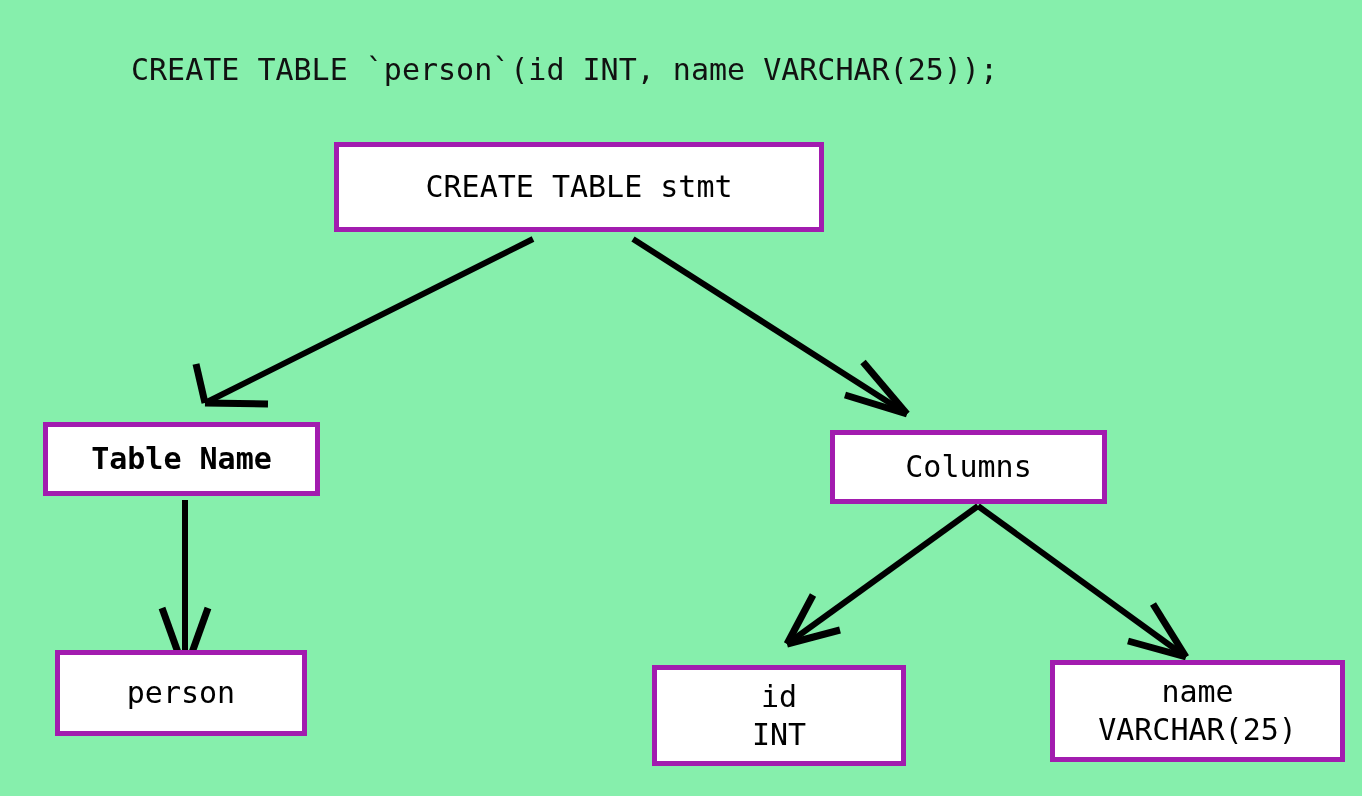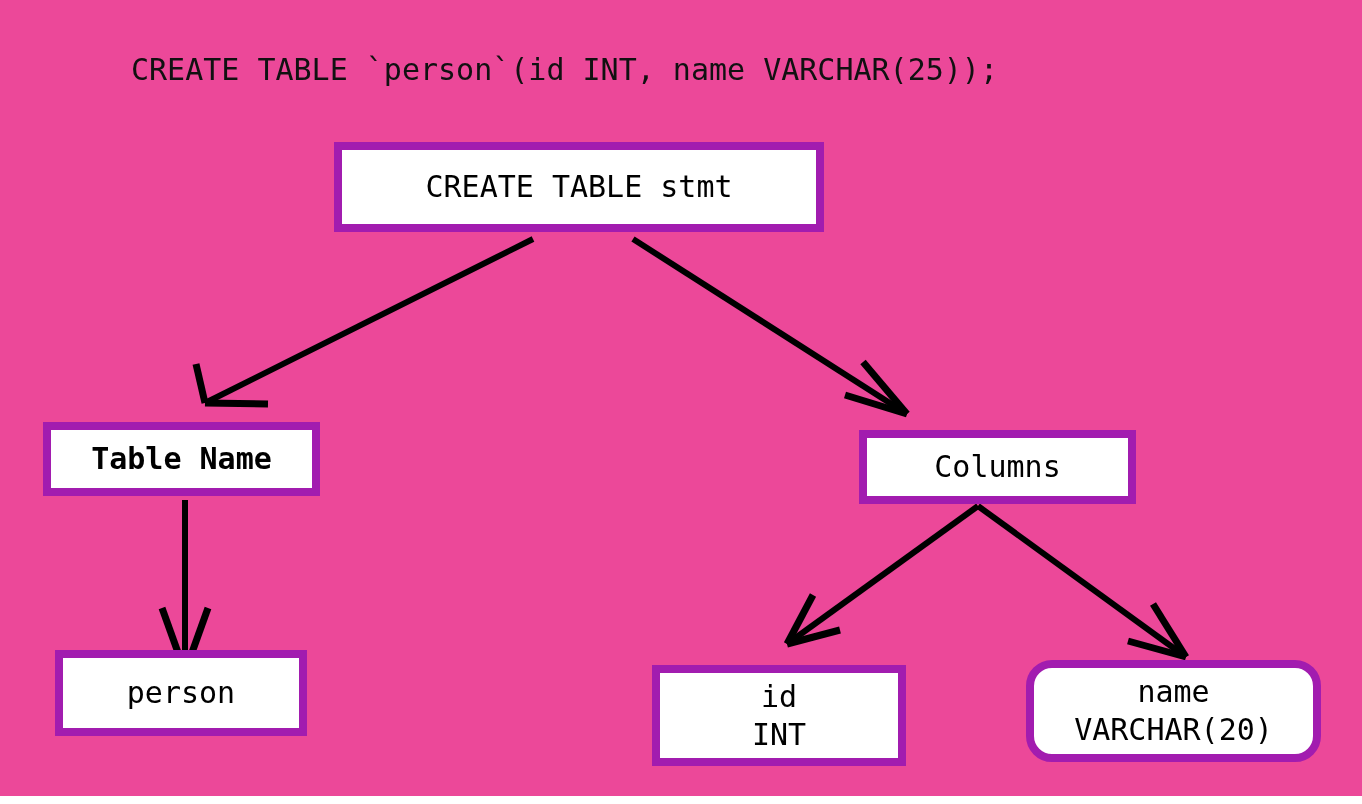--- a/index.html
+++ b/index.html
@@ -5,21 +5,21 @@
 <style>
   html, body {
     margin: 0;
     padding: 0;
     background: #ffffff;
   }
   #canvas {
     position: relative;
     width: 1362px;
     height: 796px;
-    background: #ec4899;
+    background: #86efac;
     overflow: hidden;
     font-family: "DejaVu Sans Mono", "Liberation Mono", monospace;
   }
   #edges {
     position: absolute;
     left: 0;
     top: 0;
     width: 1362px;
     height: 804px;
     pointer-events: none;
@@ -31,42 +31,42 @@
     font-family: "DejaVu Sans Mono", "Liberation Mono", monospace;
     font-size: 30px;
     letter-spacing: 0px;
     color: #111111;
     white-space: pre;
     line-height: 40px;
   }
   .node {
     position: absolute;
     box-sizing: border-box;
-    border: 8px solid #a21caf;
+    border: 5px solid #a21caf;
     background: #ffffff;
     display: flex;
     flex-direction: column;
     align-items: center;
     justify-content: center;
     color: #000000;
     font-family: "DejaVu Sans Mono", "Liberation Mono", monospace;
     font-size: 30px;
     line-height: 38px;
     white-space: pre;
     text-align: right;
   }
   .node .line {
     display: block;
   }
   .node-root  { left: 334px; top: 142px; width: 490px; height: 90px; }
   .node-tname { left: 43px;  top: 422px; width: 277px; height: 74px; font-weight: bold; }
   .node-person{ left: 55px;  top: 650px; width: 252px; height: 86px; }
-  .node-cols  { left: 859px; top: 430px; width: 277px; height: 74px; }
+  .node-cols  { left: 830px; top: 430px; width: 277px; height: 74px; }
   .node-id    { left: 652px; top: 665px; width: 254px; height: 101px; }
-  .node-name  { left: 1026px;top: 660px; width: 295px; height: 102px; border-radius: 26px; }
+  .node-name  { left: 1050px;top: 660px; width: 295px; height: 102px; }
 </style>
 </head>
 <body>
 
 <div id="canvas">
 
   <div class="stmt-caption">CREATE TABLE `person`(id INT, name VARCHAR(25));</div>
 
   <svg id="edges" viewBox="0 0 1362 804" xmlns="http://www.w3.org/2000/svg">
     <g stroke="#000000" stroke-width="6" fill="none" stroke-linecap="butt">
@@ -119,16 +119,16 @@
     <span class="line">Columns</span>
   </div>
 
   <div class="node node-id">
     <span class="line">id</span>
     <span class="line">INT</span>
   </div>
 
   <div class="node node-name">
     <span class="line">name</span>
-    <span class="line">VARCHAR(20)</span>
+    <span class="line">VARCHAR(25)</span>
   </div>
 
 </div>
 
 </body></html>

